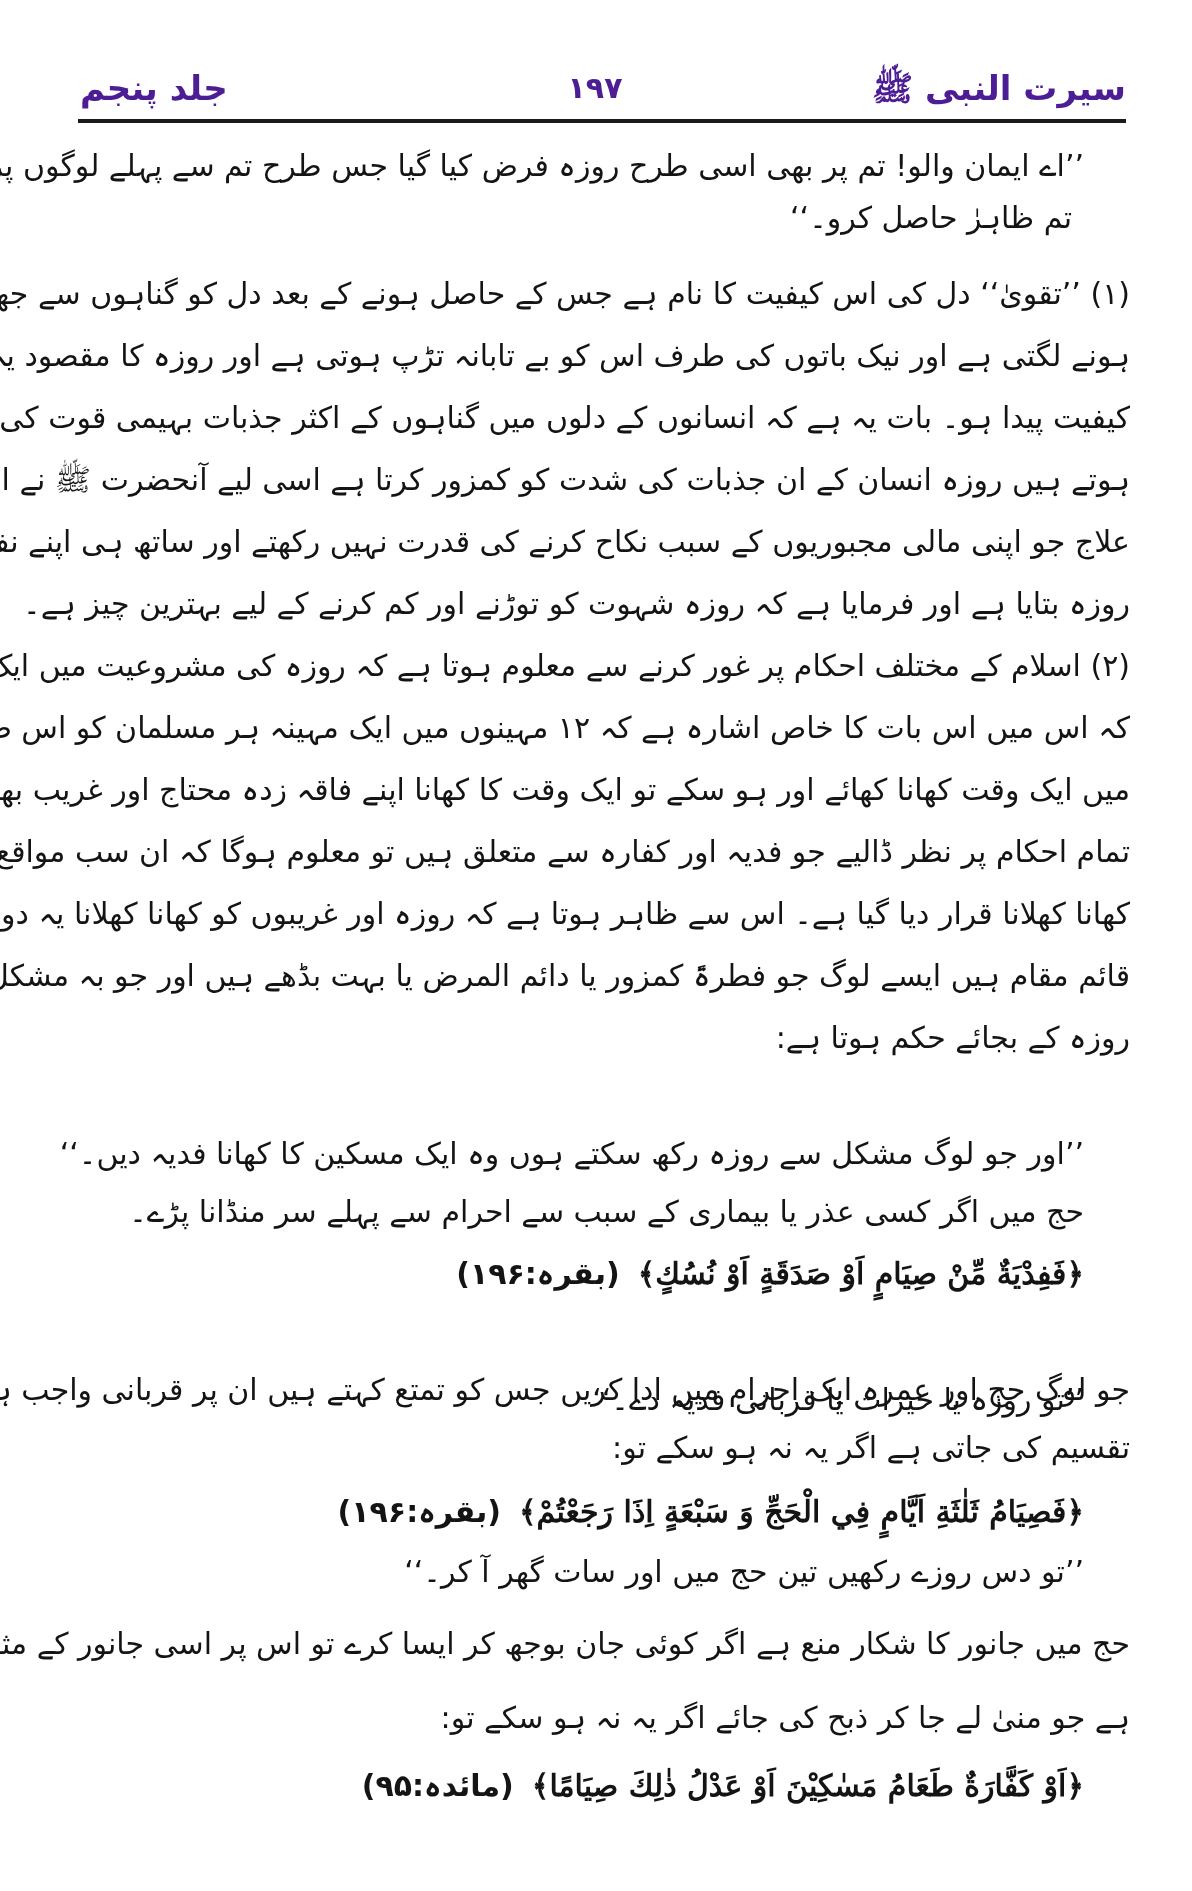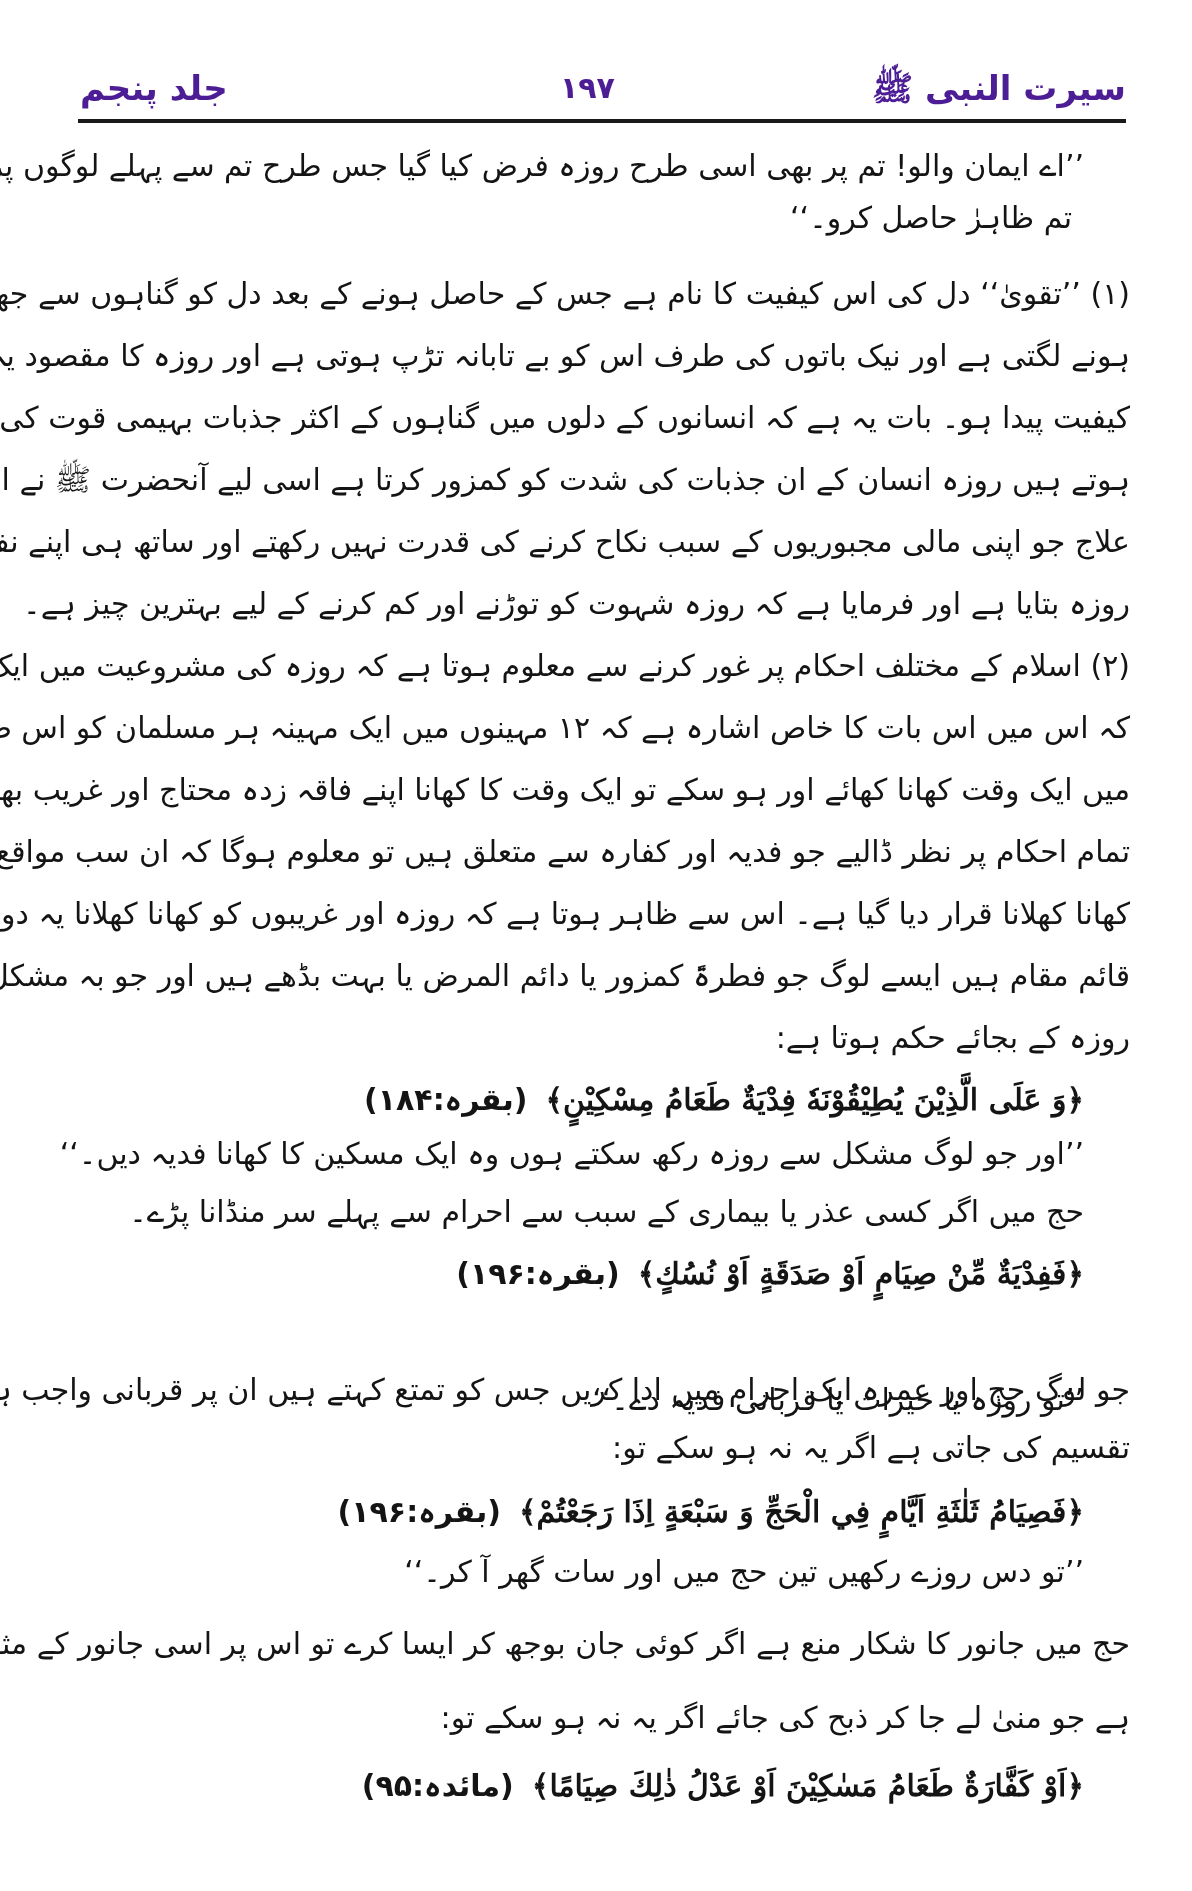--- a/index.html
+++ b/index.html
@@ -1,21 +1,21 @@
 <!DOCTYPE html>
 <html><head>
 <meta charset="utf-8">
 <style>
   html, body { margin: 0; padding: 0; background: #ffffff; }
   body { width: 1192px; height: 1891px; position: relative; overflow: hidden;
          font-family: "DejaVu Sans", sans-serif; color: #111; }
   .page { position: absolute; left: 0; top: 0; width: 1192px; height: 1891px; background: #fff; }
   .hdr { position: absolute; top: 60px; height: 56px; font-size: 34px; line-height: 56px; direction: rtl; font-weight: bold; color: #4c1d95; white-space: nowrap; }
   .hdr-title { right: 66px; }
-  .hdr-page  { left: 560px; width: 70px; direction: ltr; font-size: 30px; }
+  .hdr-page  { left: 560px; width: 70px; text-align: center; direction: ltr; font-size: 30px; }
   .hdr-vol   { left: 80px; }
   .rule { position: absolute; left: 78px; width: 1048px; top: 119px; height: 4px; background: #1a1a1a; }
   .line { position: absolute; right: 62px; height: 56px; line-height: 56px; font-size: 30px;
           direction: rtl; text-align: justify; text-align-last: justify; white-space: nowrap;
           color: #141414; width: 1040px; }
   .line.last { text-align-last: right; }
   .line.ind1 { right: 120px; width: auto; text-align-last: right; }
   .line.ind2 { right: 108px; width: auto; text-align-last: right; }
   .quran { font-family: "DejaVu Serif", serif; font-weight: bold; font-size: 30px; }
   .ref { font-family: "DejaVu Sans", sans-serif; font-weight: bold; margin-right: 18px; }
@@ -41,23 +41,20 @@
   <div class="line last" style="top:576px">روزہ بتایا ہے اور فرمایا ہے کہ روزہ شہوت کو توڑنے اور کم کرنے کے لیے بہترین چیز ہے۔</div>
 
   <div class="line" style="top:638px">(۲) اسلام کے مختلف احکام پر غور کرنے سے معلوم ہوتا ہے کہ روزہ کی مشروعیت میں ایک خاص نکتہ یہ ہے</div>
   <div class="line" style="top:700px">کہ اس میں اس بات کا خاص اشارہ ہے کہ ۱۲ مہینوں میں ایک مہینہ ہر مسلمان کو اس طرح بسر کرنا چاہیے کہ دن رات</div>
   <div class="line" style="top:762px">میں ایک وقت کھانا کھائے اور ہو سکے تو ایک وقت کا کھانا اپنے فاقہ زدہ محتاج اور غریب بھائیوں کو کھلا دے۔ ان</div>
   <div class="line" style="top:824px">تمام احکام پر نظر ڈالیے جو فدیہ اور کفارہ سے متعلق ہیں تو معلوم ہوگا کہ ان سب مواقع میں روزہ کا بدل غریبوں کو</div>
   <div class="line" style="top:886px">کھانا کھلانا قرار دیا گیا ہے۔ اس سے ظاہر ہوتا ہے کہ روزہ اور غریبوں کو کھانا کھلانا یہ دونوں باہم ایک دوسرے کے</div>
   <div class="line" style="top:948px">قائم مقام ہیں ایسے لوگ جو فطرۃً کمزور یا دائم المرض یا بہت بڈھے ہیں اور جو بہ مشکل روزہ رکھ سکتے ہوں ان کو</div>
   <div class="line last" style="top:1010px">روزہ کے بجائے حکم ہوتا ہے:</div>
 
-  <div class="line ind2 quran" style="top:1072px">
-    <span>﴿وَ عَلَى الَّذِيْنَ يُطِيْقُوْنَهٗ فِدْيَةٌ طَعَامُ مِسْكِيْنٍ﴾</span><span class="ref">(بقرہ:۱۸۴)</span>
-  </div>
   <div class="line ind2" style="top:1184px">حج میں اگر کسی عذر یا بیماری کے سبب سے احرام سے پہلے سر منڈانا پڑے۔</div>
   <div class="line ind2" style="top:1126px">’’اور جو لوگ مشکل سے روزہ رکھ سکتے ہوں وہ ایک مسکین کا کھانا فدیہ دیں۔‘‘</div>
 
   <div class="line ind2 quran" style="top:1246px">
     <span>﴿فَفِدْيَةٌ مِّنْ صِيَامٍ اَوْ صَدَقَةٍ اَوْ نُسُكٍ﴾</span><span class="ref">(بقرہ:۱۹۶)</span>
   </div>
   <div class="line ind2" style="top:1372px">’’تو روزہ یا خیرات یا قربانی فدیہ دے۔‘‘</div>
   <div class="line" style="top:1362px">جو لوگ حج اور عمرہ ایک احرام میں ادا کریں جس کو تمتع کہتے ہیں ان پر قربانی واجب ہے جو غریبوں ہی میں</div>
   <div class="line last" style="top:1420px">تقسیم کی جاتی ہے اگر یہ نہ ہو سکے تو:</div>
 

